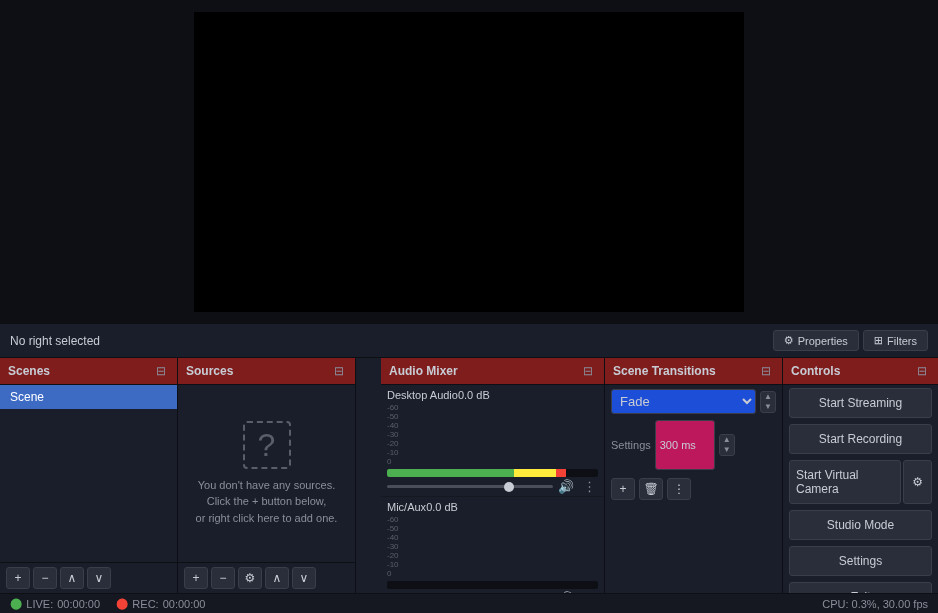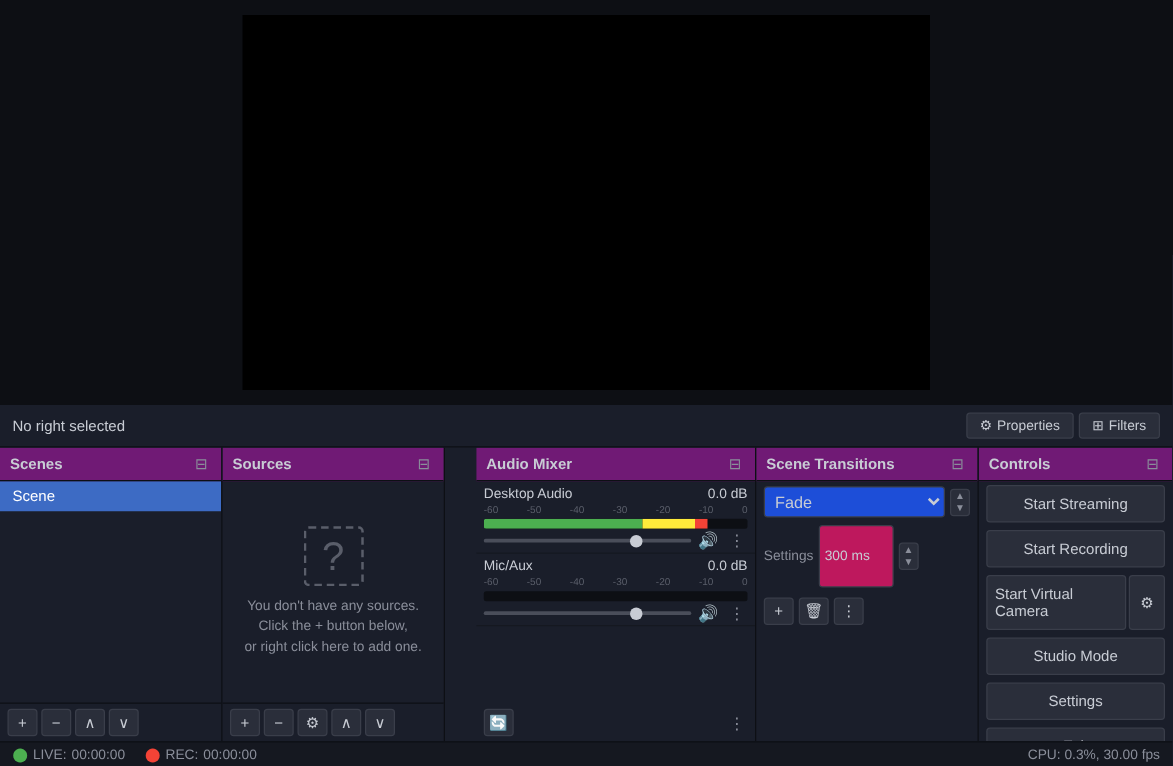--- a/index.html
+++ b/index.html
@@ -69,21 +69,21 @@
     }
 
     
     .panel {
       border-right: 1px solid #0d0f14;
       display: flex;
       flex-direction: column;
       overflow: hidden;
     }
     .panel-header {
-      background: #701a75;
+      background: #7f1d1d;
       padding: 5px 8px;
       display: flex;
       align-items: center;
       justify-content: space-between;
       border-bottom: 1px solid #0d0f14;
       flex-shrink: 0;
     }
     .panel-title {
       font-size: 12px;
       font-weight: 600;
@@ -142,41 +142,41 @@
     .audio-panel {
       width: 224px;
       margin-left: 25px;
     }
     .audio-channel {
       padding: 4px 6px 2px 6px;
       border-bottom: 1px solid #151820;
     }
     .audio-channel-header {
       display: flex;
-      justify-content: space-between;
       align-items: center;
       margin-bottom: 2px;
     }
     .channel-name { font-size: 11px; color: #c8ccd4; }
     .channel-db { font-size: 11px; color: #c8ccd4; }
     .meter-container {
       width: 100%;
       height: 8px;
       background: #0d0f14;
       border-radius: 2px;
       overflow: hidden;
       margin-bottom: 2px;
       position: relative;
     }
     .meter-scale {
       display: flex;
       justify-content: space-between;
       font-size: 8px;
       color: #5a5e6a;
       margin-bottom: 3px;
+      flex-direction: column;
     }
     .meter-bar {
       height: 100%;
       display: flex;
     }
     .meter-green { background: #4caf50; }
     .meter-yellow { background: #ffeb3b; }
     .meter-red { background: #f44336; }
     .channel-controls {
       display: flex;

